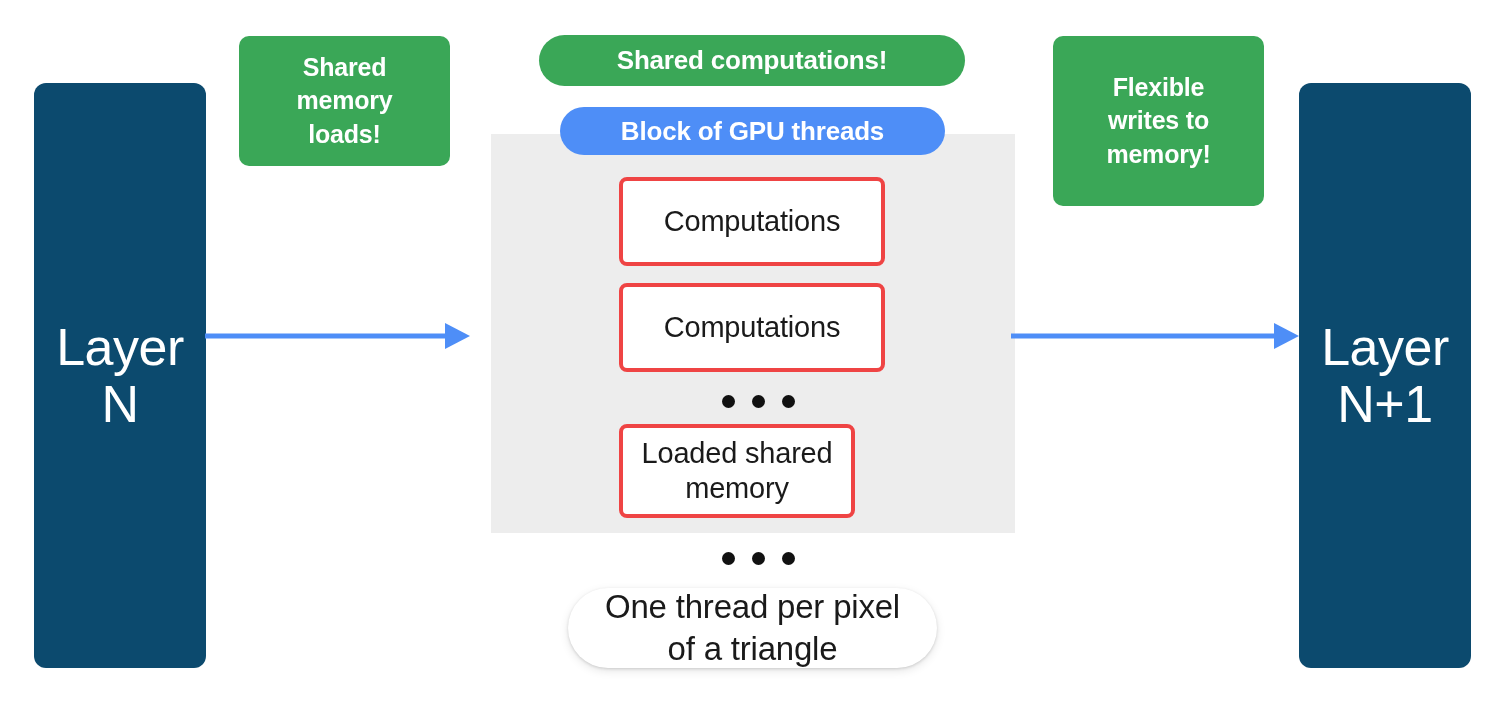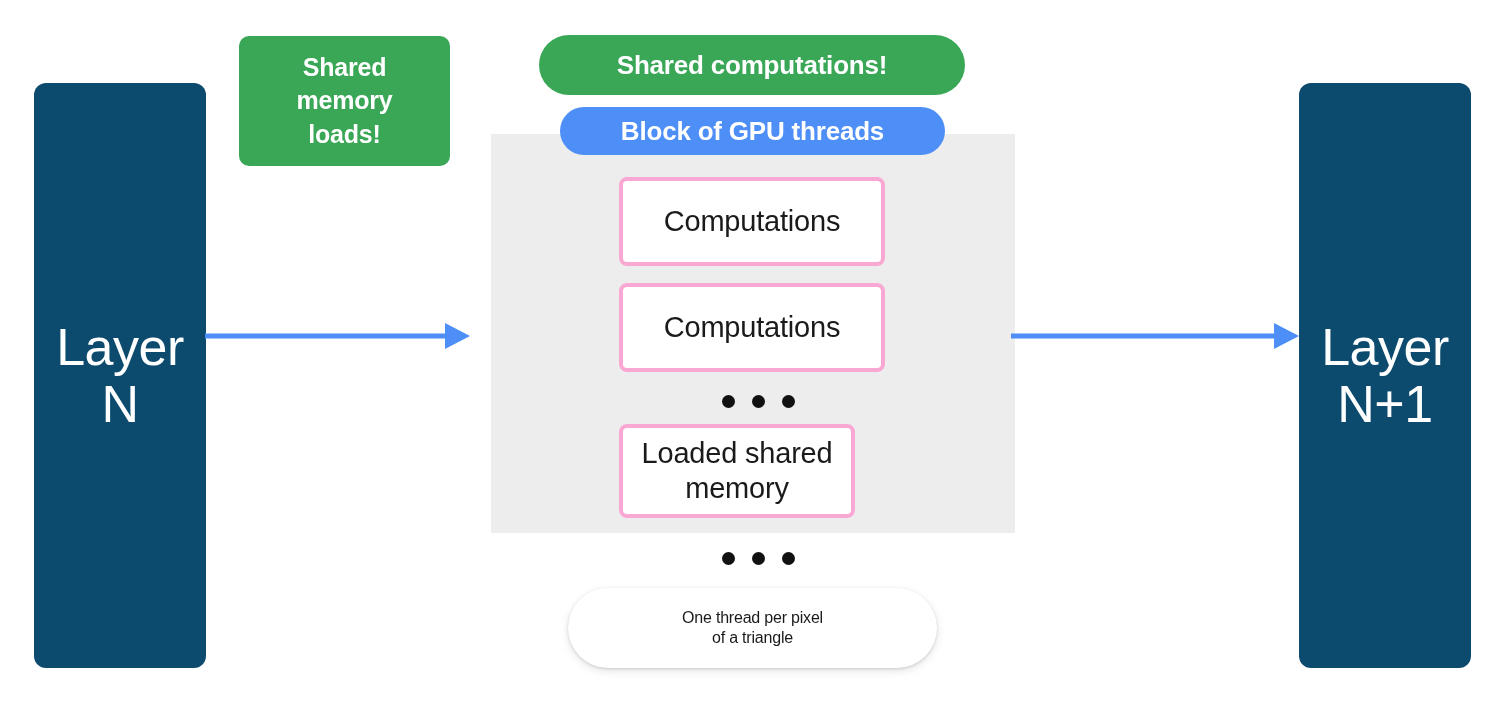--- a/index.html
+++ b/index.html
@@ -60,42 +60,42 @@
     display: flex;
     align-items: center;
     justify-content: center;
     border-radius: 999px;
     color: #ffffff;
     font-size: 26px;
     font-weight: bold;
     letter-spacing: -0.2px;
   }
   #pill-shared-computations {
-    left: 539px; top: 35px; width: 426px; height: 60px;
+    left: 539px; top: 35px; width: 426px; height: 51px;
     background: #3aa757;
   }
   #pill-block-gpu-threads {
     left: 560px; top: 107px; width: 385px; height: 48px;
     background: #4e8ef7;
     z-index: 3;
   }
 
   
   #gpu-block-container {
     position: absolute;
     left: 491px; top: 134px;
     width: 524px; height: 399px;
     background: #ededed;
   }
 
   
   .thread-card {
     position: absolute;
     background: #ffffff;
-    border: 4px solid #f9a8d4;
+    border: 4px solid #ef4444;
     border-radius: 8px;
     display: flex;
     align-items: center;
     justify-content: center;
     color: #1a1a1a;
     font-size: 29px;
     line-height: 1.2;
     text-align: center;
     white-space: pre-line;
     box-sizing: border-box;
@@ -128,21 +128,21 @@
     position: absolute;
     left: 568px; top: 588px;
     width: 369px; height: 80px;
     background: #ffffff;
     border-radius: 999px;
     box-shadow: 0 1px 3px rgba(0,0,0,0.14), 0 3px 10px rgba(0,0,0,0.10);
     display: flex;
     align-items: center;
     justify-content: center;
     color: #1a1a1a;
-    font-size: 16px;
+    font-size: 33px;
     line-height: 1.28;
     text-align: center;
     white-space: pre-line;
     letter-spacing: -0.2px;
   }
 
   
   .arrow { position: absolute; }
   #arrow-left-to-block  { left: 205px;  top: 322px; }
   #arrow-block-to-right { left: 1011px; top: 322px; }
@@ -194,17 +194,20 @@
   <div id="caption-one-thread">One thread per pixel
 of a triangle</div>
 
   <div id="arrow-block-to-right" class="arrow">
     <svg width="288" height="28" viewBox="0 0 288 28" xmlns="http://www.w3.org/2000/svg">
       <line x1="0" y1="14" x2="269" y2="14" stroke="#4e8ef7" stroke-width="5"></line>
       <polygon points="263,1 288,14 263,27" fill="#4e8ef7"></polygon>
     </svg>
   </div>
 
+  <div id="callout-flexible-writes" class="callout-green">Flexible
+writes to
+memory!</div>
 
   <div id="layer-n1" class="layer-block">Layer
 N+1</div>
 
 </div>
 
 </body></html>

